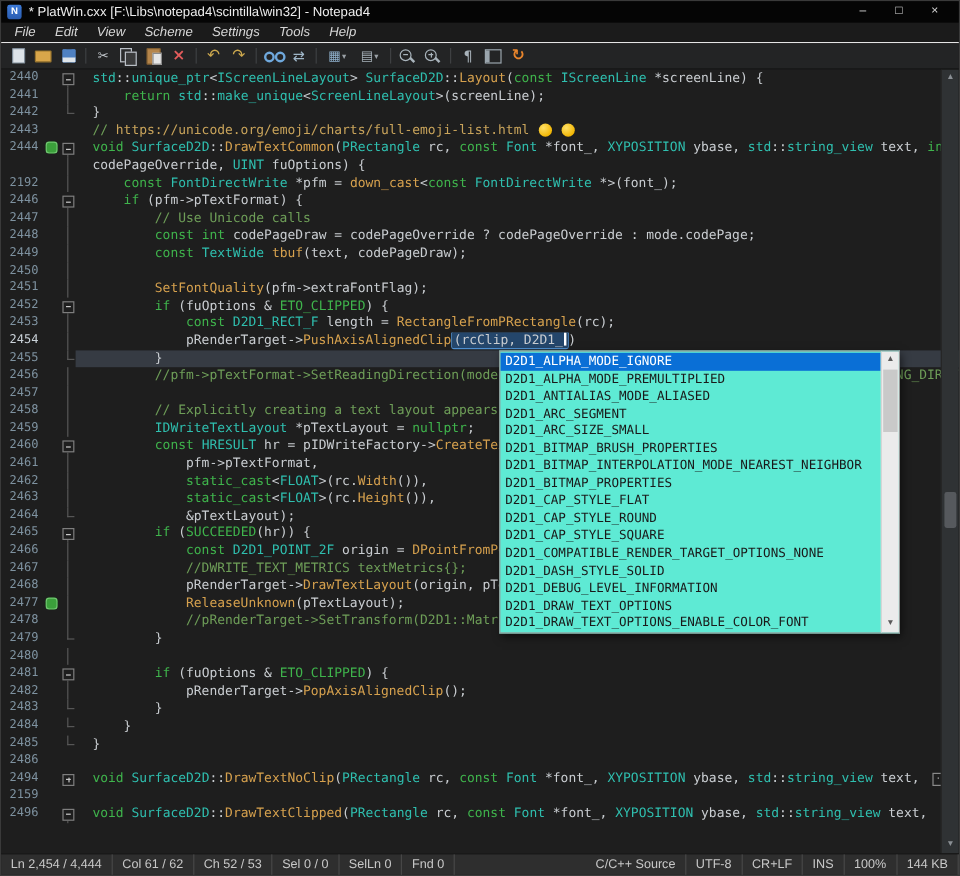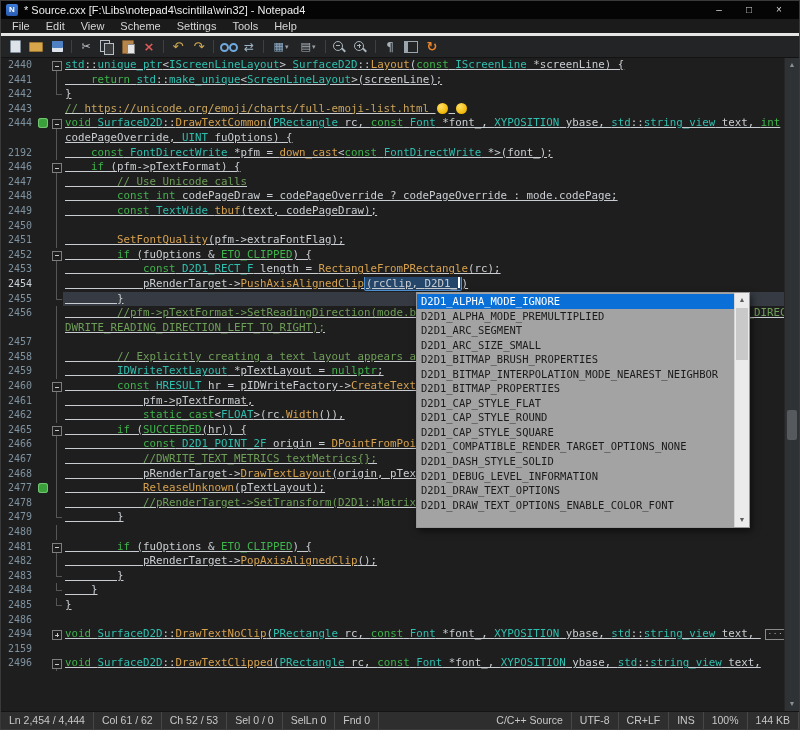--- a/index.html
+++ b/index.html
@@ -7,21 +7,21 @@
   .window{width:800px;height:730px;display:flex;flex-direction:column;font-family:"Liberation Sans",sans-serif;border:1px solid #3A3A3A;}
 
   
   .titlebar{height:18px;background:#050505;display:flex;align-items:center;padding:0 5px;flex:none;}
   .appicon{width:12px;height:12px;border-radius:2px;background:linear-gradient(#3D7BD9,#2A5CB0);color:#fff;
     font:bold 8px/12px "Liberation Sans",sans-serif;text-align:center;margin-right:6px;flex:none;}
   .title{flex:1;color:#EDEDED;font-size:11px;white-space:nowrap;overflow:hidden;}
   .wc{width:30px;text-align:center;color:#D8D8D8;font-size:10px;line-height:18px;flex:none;}
 
   
-  .menubar{height:17px;background:#1B1B1B;display:flex;align-items:flex-end;padding-left:3px;border-bottom:3px solid #e5e5e5;flex:none;}
+  .menubar{height:17px;background:#1B1B1B;display:flex;align-items:center;padding-left:3px;border-bottom:1px solid #e5e5e5;flex:none;font-style:italic;}
   .menu-item{color:#D6D6D6;font-size:11px;padding:1px 8px;white-space:nowrap;}
 
   
   .toolbar{height:22px;background:#232425;display:flex;align-items:center;padding:0 4px;gap:1px;border-bottom:1px solid #131313;flex:none;}
   .tbi{position:relative;width:20px;height:18px;display:flex;align-items:center;justify-content:center;
        color:#B8BCC0;font:11px "DejaVu Sans",sans-serif;flex:none;}
   .tbi .dd{font-size:7px;color:#9AA0A6;margin-left:1px;}
   .tb-sep{width:1px;height:13px;background:#3E4042;margin:0 3px;flex:none;}
   .i-page::before{content:"";width:9px;height:11px;background:#DDE3E8;border:1px solid #7F8C98;border-radius:1px;}
   .i-folder::before{content:"";width:12px;height:8px;background:#D8A64A;border:1px solid #9A762F;border-radius:1px;}
@@ -61,21 +61,21 @@
   .fg{width:13px;flex:none;position:relative;}
   .fg-line{background:linear-gradient(#565656,#565656) 6px 0/1px 100% no-repeat;}
   .fg-corner{background:linear-gradient(#565656,#565656) 6px 0/1px 8px no-repeat,
              linear-gradient(#565656,#565656) 6px 7px/6px 1px no-repeat;}
   .fg-minus{background:linear-gradient(#565656,#565656) 6px 13px/1px calc(100% - 13px) no-repeat;}
   .fg-minus::before,.fg-plus::before{content:"";position:absolute;left:2px;top:3px;width:8px;height:8px;
       border:1px solid #7E7E7E;background-color:#1E1E1E;background-repeat:no-repeat;background-position:center;}
   .fg-minus::before{background-image:linear-gradient(#C8C8C8,#C8C8C8);background-size:4px 1px;}
   .fg-plus::before{background-image:linear-gradient(#C8C8C8,#C8C8C8),linear-gradient(#C8C8C8,#C8C8C8);
       background-size:4px 1px,1px 4px;}
-  .code{flex:1;white-space:pre;overflow:hidden;font:10.8px/14.6px "DejaVu Sans Mono",monospace;color:#C9CDD1;padding-left:2px;text-decoration:underline;}
+  .code{flex:1;white-space:pre;overflow:hidden;font:10.8px/14.6px "DejaVu Sans Mono",monospace;color:#C9CDD1;padding-left:14px;}
   .row.hl .code{background:var(--clb,#363B43);}
   .tk-d{color:#C9CDD1;}
   .tk-k{color:var(--kw,#3FB44C);}
   .tk-c{color:var(--cm,#6E9E58);}
   .tk-t{color:var(--ty,#2FBFAF);}
   .tk-f{color:var(--fn,#D6A14E);}
   .tk-u{color:var(--url,#C9A45B);}
   .emoji{display:inline-block;width:11px;height:11px;border-radius:50%;
       background:radial-gradient(circle at 35% 32%,#FFE066,#F2B705 70%,#D99E04);vertical-align:-2px;margin:0 1px;}
   .foldmark{display:inline-block;border:1px solid #8A8A8A;color:#C0C0C0;font:7px/7px "DejaVu Sans Mono",monospace;
@@ -83,21 +83,21 @@
   .acbox{background:#24466B;box-shadow:0 0 0 1px #4E8FD0;border-radius:1px;padding:0 1px;margin:4px 1px;}
   .caret{display:inline-block;width:1.5px;height:11px;background:#FFFFFF;vertical-align:-1.5px;margin-left:1px;}
 
   
   .vscroll{position:absolute;right:0;top:0;width:15px;height:100%;background:#2F3234;border-left:1px solid #262626;z-index:3;}
   .varr{position:absolute;left:0;width:100%;text-align:center;color:#8A8F94;font-size:7px;line-height:10px;}
   .varr.up{top:2px;} .varr.down{bottom:2px;}
   .vthumb{position:absolute;left:2px;right:2px;top:352px;height:30px;background:#56595D;border-radius:2px;}
 
   
-  .acpopup{position:absolute;left:415px;top:234px;width:334px;height:236px;background:#a3a3a3;border:1px solid #979797;
+  .acpopup{position:absolute;left:415px;top:234px;width:334px;height:236px;background:#5eead4;border:1px solid #979797;
       box-shadow:2px 3px 7px rgba(0,0,0,.55);display:flex;z-index:5;}
   .aclist{flex:1;overflow:hidden;padding-top:1px;}
   .ac-item{height:14.55px;font:10.5px/14.55px "DejaVu Sans Mono",monospace;color:#1A1A1A;padding-left:4px;white-space:nowrap;}
   .ac-item.sel{background:var(--sel,#0A6FD6);color:#FFFFFF;}
   .acscroll{width:15px;background:#EBEBEB;border-left:1px solid #D5D5D5;position:relative;flex:none;}
   .acarr{position:absolute;width:100%;text-align:center;color:#5A5A5A;font-size:7px;line-height:12px;}
   .acarr.up{top:1px;} .acarr.down{bottom:1px;}
   .acthumb{position:absolute;left:1px;right:1px;top:15px;height:52px;background:#C9C9C9;}
 
   
@@ -108,21 +108,21 @@
   .seg.w0{min-width:86px;} .seg.w1{min-width:56px;} .seg.w2{min-width:56px;}
   .seg.w3{min-width:48px;} .seg.w4{min-width:46px;} .seg.w5{min-width:36px;}
 </style>
 </head>
 <body>
 
 <div class="window" data-name="notepad4-window">
 
   <div class="titlebar" data-name="title-bar">
     <span class="appicon" data-name="app-icon">N</span>
-    <span class="title" data-name="window-title">* Source.cxx [F:\Libs\notepad4\scintilla\win32] - Notepad4</span>
+    <span class="title" data-name="window-title">* PlatWin.cxx [F:\Libs\notepad4\scintilla\win32] - Notepad4</span>
     <span class="wc" data-name="minimize-button">–</span>
     <span class="wc" data-name="maximize-button">□</span>
     <span class="wc" data-name="close-button">×</span>
   </div>
 
   <div class="menubar" id="menubar" data-name="menu-bar">
       <span class="menu-item" data-name="menu-file">File</span>
       <span class="menu-item" data-name="menu-edit">Edit</span>
       <span class="menu-item" data-name="menu-view">View</span>
       <span class="menu-item" data-name="menu-scheme">Scheme</span>
@@ -270,26 +270,20 @@
           <span class="fg fg-corner" data-name="fold-margin"></span>
           <span class="code" data-name="code-text"><span class="tk-d">        }</span></span>
         </div>
         <div class="row" data-name="code-row">
           <span class="ln" data-name="line-number">2456</span>
           <span class="mk" data-name="marker-margin"></span>
           <span class="fg fg-line" data-name="fold-margin"></span>
           <span class="code" data-name="code-text"><span class="tk-d">        </span><span class="tk-c">//pfm-&gt;pTextFormat-&gt;SetReadingDirection(mode.bidirectional == Bidirectional::R2L ? DWRITE_READING_DIRECTION_RIGHT_TO_LEFT : </span></span>
         </div>
         <div class="row" data-name="code-row">
-          <span class="ln" data-name="line-number"></span>
-          <span class="mk" data-name="marker-margin"></span>
-          <span class="fg fg-line" data-name="fold-margin"></span>
-          <span class="code" data-name="code-text"><span class="tk-c">DWRITE_READING_DIRECTION_LEFT_TO_RIGHT);</span></span>
-        </div>
-        <div class="row" data-name="code-row">
           <span class="ln" data-name="line-number">2457</span>
           <span class="mk" data-name="marker-margin"></span>
           <span class="fg fg-line" data-name="fold-margin"></span>
           <span class="code" data-name="code-text"></span>
         </div>
         <div class="row" data-name="code-row">
           <span class="ln" data-name="line-number">2458</span>
           <span class="mk" data-name="marker-margin"></span>
           <span class="fg fg-line" data-name="fold-margin"></span>
           <span class="code" data-name="code-text"><span class="tk-d">        </span><span class="tk-c">// Explicitly creating a text layout appears a little faster</span></span>
@@ -310,20 +304,32 @@
           <span class="ln" data-name="line-number">2461</span>
           <span class="mk" data-name="marker-margin"></span>
           <span class="fg fg-line" data-name="fold-margin"></span>
           <span class="code" data-name="code-text"><span class="tk-d">            pfm-&gt;pTextFormat,</span></span>
         </div>
         <div class="row" data-name="code-row">
           <span class="ln" data-name="line-number">2462</span>
           <span class="mk" data-name="marker-margin"></span>
           <span class="fg fg-line" data-name="fold-margin"></span>
           <span class="code" data-name="code-text"><span class="tk-d">            </span><span class="tk-k">static_cast</span><span class="tk-d">&lt;</span><span class="tk-t">FLOAT</span><span class="tk-d">&gt;(rc.</span><span class="tk-f">Width</span><span class="tk-d">()),</span></span>
+        </div>
+        <div class="row" data-name="code-row">
+          <span class="ln" data-name="line-number">2463</span>
+          <span class="mk" data-name="marker-margin"></span>
+          <span class="fg fg-line" data-name="fold-margin"></span>
+          <span class="code" data-name="code-text"><span class="tk-d">            </span><span class="tk-k">static_cast</span><span class="tk-d">&lt;</span><span class="tk-t">FLOAT</span><span class="tk-d">&gt;(rc.</span><span class="tk-f">Height</span><span class="tk-d">()),</span></span>
+        </div>
+        <div class="row" data-name="code-row">
+          <span class="ln" data-name="line-number">2464</span>
+          <span class="mk" data-name="marker-margin"></span>
+          <span class="fg fg-corner" data-name="fold-margin"></span>
+          <span class="code" data-name="code-text"><span class="tk-d">            &amp;pTextLayout);</span></span>
         </div>
         <div class="row" data-name="code-row">
           <span class="ln" data-name="line-number">2465</span>
           <span class="mk" data-name="marker-margin"></span>
           <span class="fg fg-minus" data-name="fold-toggle-icon"></span>
           <span class="code" data-name="code-text"><span class="tk-d">        </span><span class="tk-k">if</span><span class="tk-d"> (</span><span class="tk-k">SUCCEEDED</span><span class="tk-d">(hr)) {</span></span>
         </div>
         <div class="row" data-name="code-row">
           <span class="ln" data-name="line-number">2466</span>
           <span class="mk" data-name="marker-margin"></span>
@@ -427,20 +433,21 @@
     <div class="vscroll" data-name="editor-vscrollbar">
       <div class="varr up" data-name="scroll-up-arrow-icon">▲</div>
       <div class="vthumb" data-name="editor-vscrollbar-thumb"></div>
       <div class="varr down" data-name="scroll-down-arrow-icon">▼</div>
     </div>
 
     <div class="acpopup" data-name="autocomplete-popup">
       <div class="aclist" id="aclist" data-name="autocomplete-list">
           <div class="ac-item sel" data-name="autocomplete-item">D2D1_ALPHA_MODE_IGNORE</div>
           <div class="ac-item" data-name="autocomplete-item">D2D1_ALPHA_MODE_PREMULTIPLIED</div>
+          <div class="ac-item" data-name="autocomplete-item">D2D1_ANTIALIAS_MODE_ALIASED</div>
           <div class="ac-item" data-name="autocomplete-item">D2D1_ARC_SEGMENT</div>
           <div class="ac-item" data-name="autocomplete-item">D2D1_ARC_SIZE_SMALL</div>
           <div class="ac-item" data-name="autocomplete-item">D2D1_BITMAP_BRUSH_PROPERTIES</div>
           <div class="ac-item" data-name="autocomplete-item">D2D1_BITMAP_INTERPOLATION_MODE_NEAREST_NEIGHBOR</div>
           <div class="ac-item" data-name="autocomplete-item">D2D1_BITMAP_PROPERTIES</div>
           <div class="ac-item" data-name="autocomplete-item">D2D1_CAP_STYLE_FLAT</div>
           <div class="ac-item" data-name="autocomplete-item">D2D1_CAP_STYLE_ROUND</div>
           <div class="ac-item" data-name="autocomplete-item">D2D1_CAP_STYLE_SQUARE</div>
           <div class="ac-item" data-name="autocomplete-item">D2D1_COMPATIBLE_RENDER_TARGET_OPTIONS_NONE</div>
           <div class="ac-item" data-name="autocomplete-item">D2D1_DASH_STYLE_SOLID</div>

